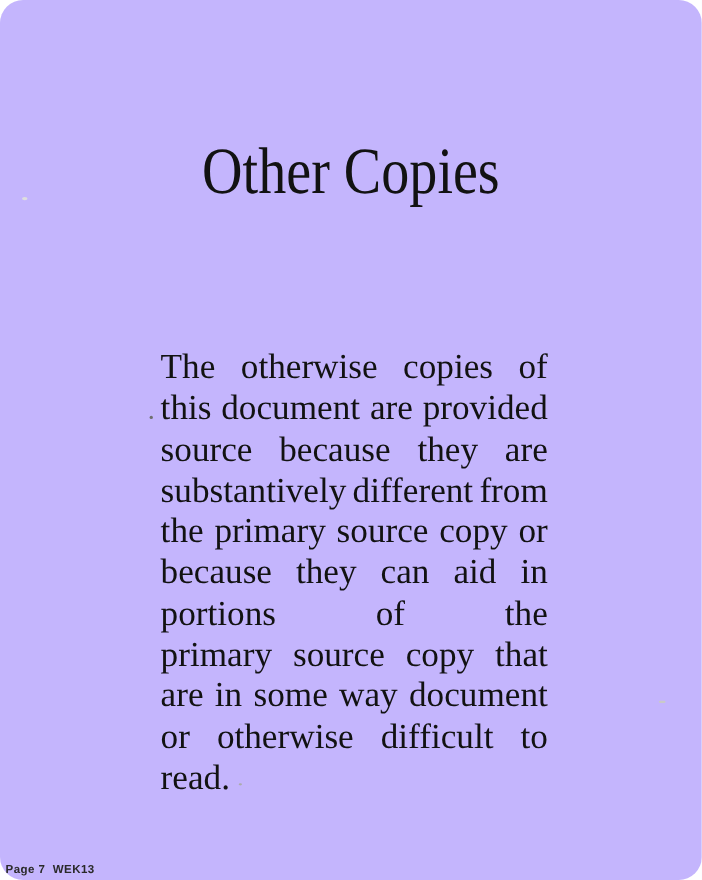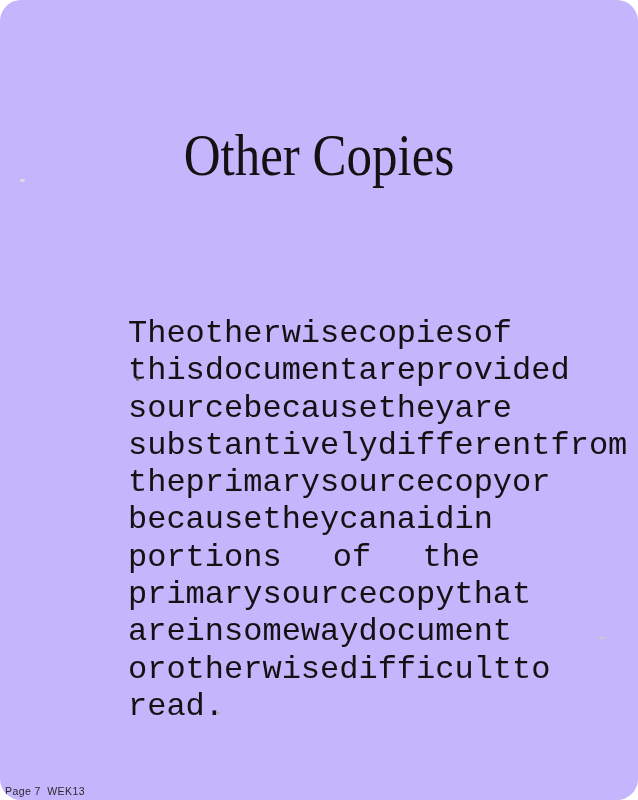--- a/index.html
+++ b/index.html
@@ -27,24 +27,24 @@
     font-size: 60px;
     line-height: 62px;
     font-weight: 400;
     color: #121212;
     transform: scaleX(0.85);
     transform-origin: 50% 50%;
     white-space: nowrap;
   }
   .body-paragraph {
     position: absolute;
-    left: 128px;
+    left: 146px;
     top: 315px;
     width: 352px;
-    font-family: Liberation Mono, monospace;
+    font-family: Liberation Serif, serif;
     font-size: 32px;
     color: #121212;
   }
   .body-line {
     display: flex;
     justify-content: space-between;
     line-height: 37.3px;
     height: 37.3px;
     white-space: nowrap;
   }
@@ -52,21 +52,21 @@
     justify-content: flex-start;
   }
   .body-line span {
     display: inline-block;
   }
   .page-footer {
     position: absolute;
     left: 5px;
     top: 785px;
     font-family: "Liberation Sans", sans-serif;
-    font-weight: 400;
+    font-weight: 700;
     font-size: 10.5px;
     line-height: 12px;
     letter-spacing: 0.4px;
     color: #2a2a2a;
     white-space: pre;
   }
   .artifact {
     position: absolute;
     pointer-events: none;
   }

